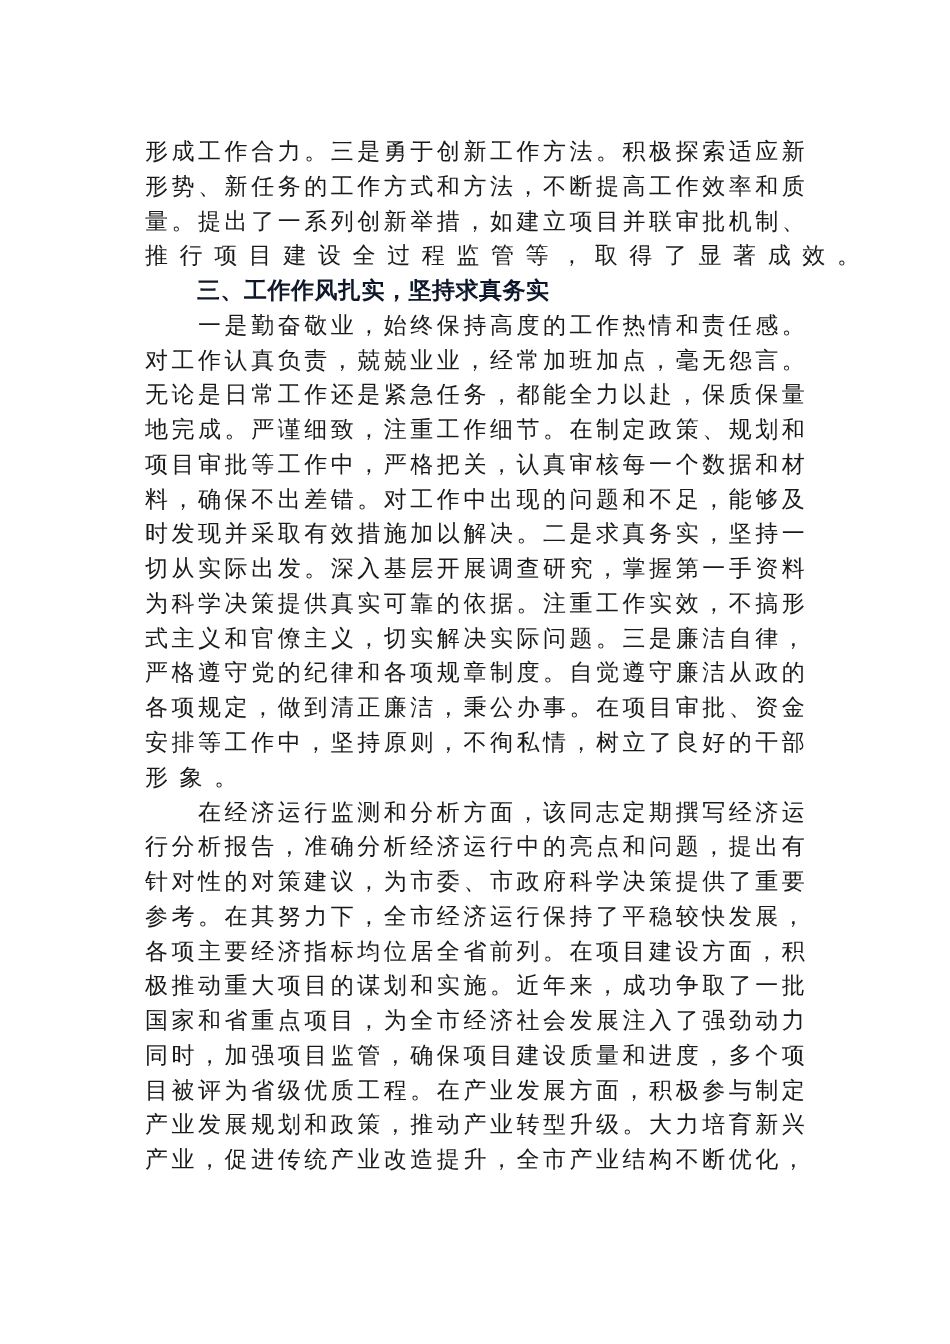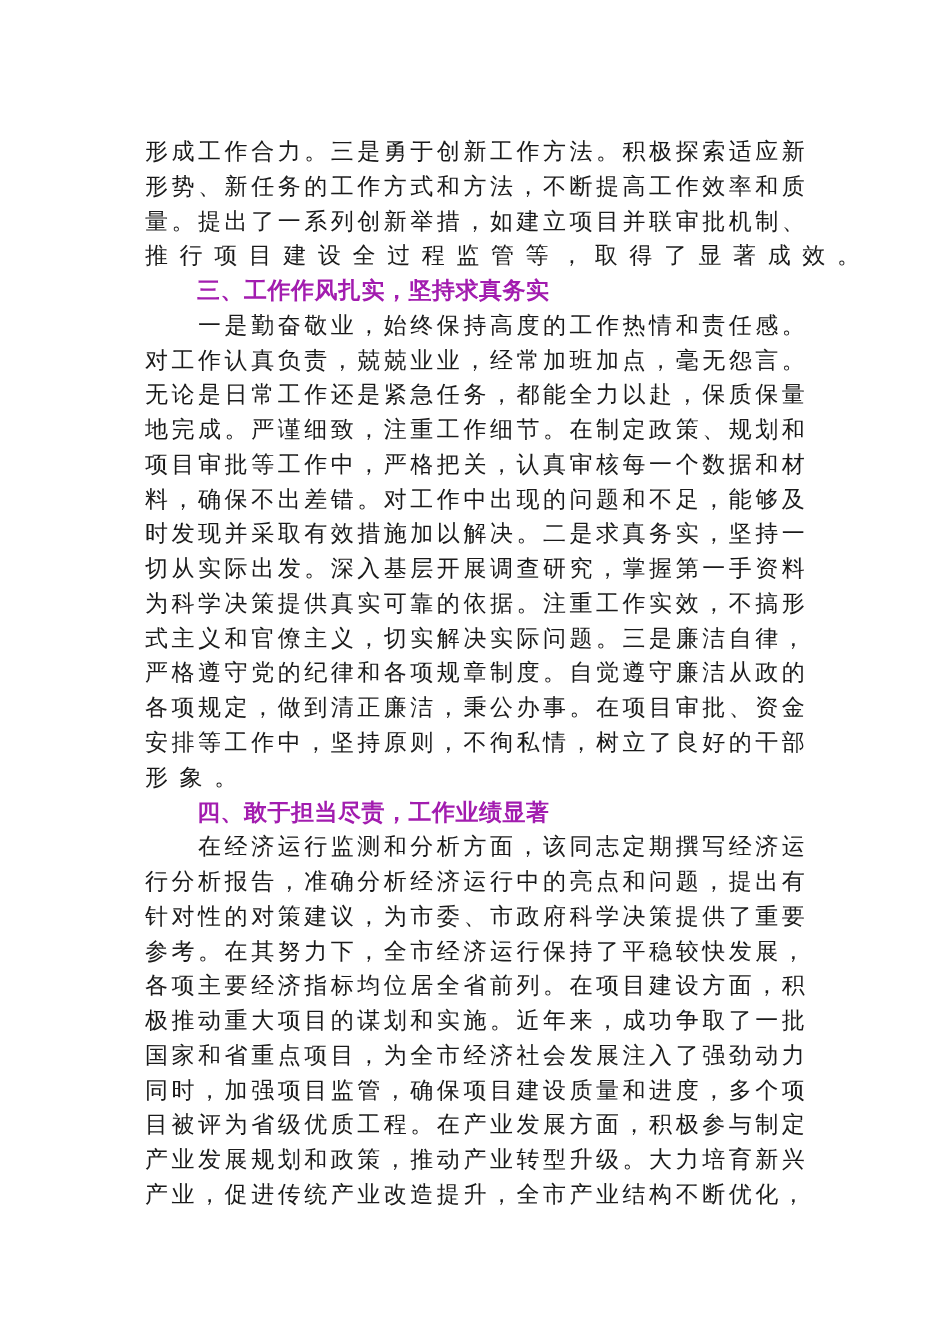--- a/index.html
+++ b/index.html
@@ -38,21 +38,21 @@
     display: inline-block;
     width: 23px;
     text-align: center;
   }
   .heading {
     height: 34.77px;
     line-height: 34.77px;
     font-family: "DejaVu Sans", "Liberation Sans", sans-serif;
     font-weight: bold;
     font-size: 23px;
-    color: #a21caf;
+    color: #0f172a;
     padding-left: 52px;
     white-space: nowrap;
     letter-spacing: 0.5px;
   }
 </style>
 </head>
 <body>
 
 <div class="page" id="page">
     <div class="line">
@@ -509,21 +509,20 @@
       <span class="ch">好</span>
       <span class="ch">的</span>
       <span class="ch">干</span>
       <span class="ch">部</span>
     </div>
     <div class="line last">
       <span class="ch">形</span>
       <span class="ch">象</span>
       <span class="ch">。</span>
     </div>
-    <div class="heading">四、敢于担当尽责，工作业绩显著</div>
     <div class="line">
       <span class="ch">　</span>
       <span class="ch">　</span>
       <span class="ch">在</span>
       <span class="ch">经</span>
       <span class="ch">济</span>
       <span class="ch">运</span>
       <span class="ch">行</span>
       <span class="ch">监</span>
       <span class="ch">测</span>

